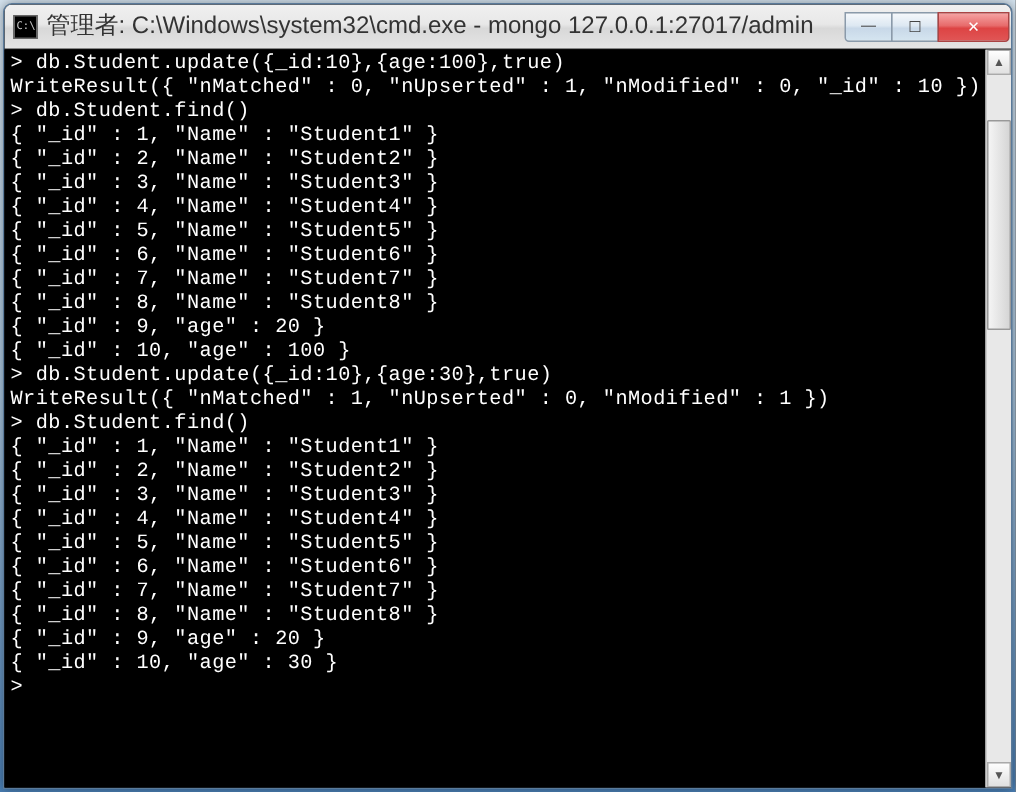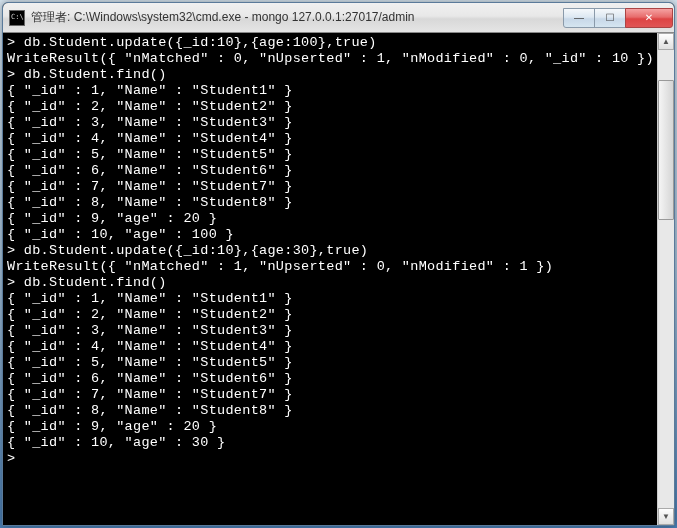--- a/index.html
+++ b/index.html
@@ -45,21 +45,21 @@
     content: "C:\\";
     position: absolute;
     top: 2px;
     left: 1px;
     font-size: 7px;
     color: #ccc;
     font-family: monospace;
   }
   .title-text {
     flex: 1;
-    font-size: 12px;
+    font-size: 16px;
     color: #333;
     white-space: nowrap;
     overflow: hidden;
   }
   .window-controls {
     display: flex;
     height: 20px;
     margin-right: 1px;
   }
   .wc-btn {

